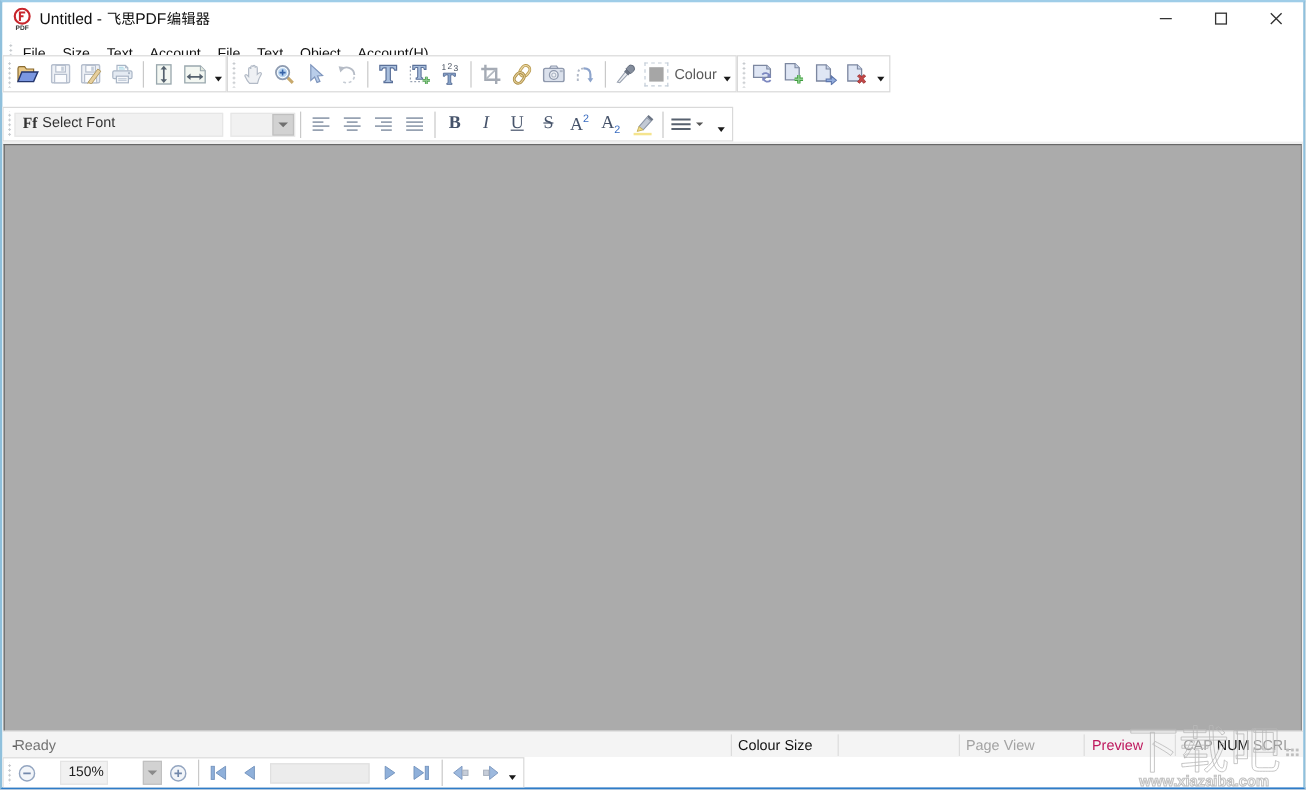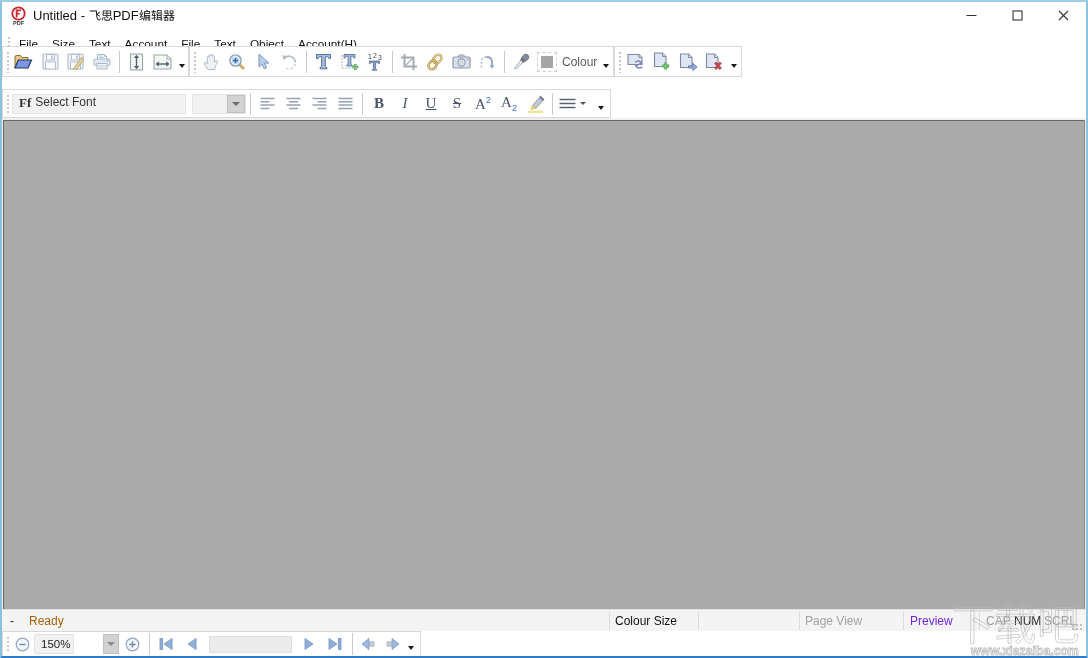--- a/index.html
+++ b/index.html
@@ -69,28 +69,28 @@
   
   .statusbar{position:absolute;left:0;top:607px;width:100%;height:22px;background:#f4f4f4;border-top:1px solid #e2e2e2;font-size:12px;}
   .statusbar .lab{position:absolute;top:4px;white-space:pre;}
   .statusbar .vsep{position:absolute;top:2px;width:1px;height:18px;background:#dcdcdc;}
   .sb-grip{position:absolute;right:3px;top:13px;width:12px;height:9px;
     background-image:radial-gradient(circle,#bdbdbd 1.1px,transparent 1.3px);
     background-size:4px 4px;}
   
   .bottombar{position:absolute;left:0;top:629px;width:100%;height:26px;background:#fff;display:flex;}
   .bottombar .island{height:26px;}
-  .zoom-combo{display:flex;height:20px;margin:0 0 0 1px;flex:none;gap:29px;}
+  .zoom-combo{display:flex;height:20px;margin:0 0 0 17px;flex:none;gap:29px;}
   .zoom-combo .box{width:40px;background:#f1f1f1;border:1px solid #e4e4e4;display:flex;align-items:center;}
   .zoom-combo .box span{margin-left:6px;color:#222;font-size:11.5px;}
   .zoom-combo .btn{width:16px;background:#d2d2d2;border:1px solid #c0c0c0;display:flex;align-items:center;justify-content:center;}
   .zoom-combo .btn i{width:0;height:0;border-left:4px solid transparent;border-right:4px solid transparent;border-top:4px solid #8a8a8a;}
   .page-field{width:83px;height:17px;background:#ececec;border:1px solid #e0e0e0;margin:0 4px;flex:none;align-self:center;}
   
-  .watermark{position:absolute;right:7px;top:600px;width:127px;text-align:right;pointer-events:none;z-index:5;}
+  .watermark{position:absolute;right:19px;top:600px;width:127px;text-align:center;pointer-events:none;z-index:5;}
   .wm-cjk{display:flex;}
   .wm-cjk svg{width:42.3px;height:45px;}
   .wm-cjk use{fill:none;stroke:#b9b9b9;stroke-width:16px;}
   .wm-url{font-size:12.3px;font-weight:bold;letter-spacing:0px;color:transparent;-webkit-text-stroke:0.9px #c2c2c2;margin-top:-3px;white-space:nowrap;font-family:"Liberation Sans",sans-serif;}
   
   .cjk-inline svg{width:12px;height:13px;vertical-align:-2px;}
   .cjk-inline use{fill:#111;}
   .hidden-defs{position:absolute;width:0;height:0;overflow:hidden;}
 </style>
 </head>
@@ -469,28 +469,28 @@
         </div>
     </div>
   </div>
 
   <div class="canvas-outer">
     <div class="canvas"></div>
   </div>
 
   <div class="statusbar">
     <span class="lab" style="left:8px;color:#222;">-</span>
-    <span class="lab" style="left:27px;color:#a16207;">Ready</span>
+    <span class="lab" style="left:10px;color:#737373;">Ready</span>
     <span class="vsep" style="left:607px;"></span>
     <span class="lab" style="left:613px;color:#111;">Colour Size</span>
     <span class="vsep" style="left:696px;"></span>
     <span class="vsep" style="left:797px;"></span>
     <span class="lab" style="left:803px;color:#a3a3a3;">Page View</span>
     <span class="vsep" style="left:901px;"></span>
-    <span class="lab" style="left:908px;color:#6d28d9;">Preview</span>
+    <span class="lab" style="left:908px;color:#be185d;">Preview</span>
     <span class="vsep" style="left:977px;"></span>
     <span class="lab" style="left:984px;color:#9d9d9d;">CAP</span>
     <span class="lab" style="left:1012px;color:#222;">NUM</span>
     <span class="lab" style="left:1042px;color:#9d9d9d;">SCRL</span>
     <span class="sb-grip"></span>
   </div>
 
   <div class="bottombar">
     <div class="island">
       <div class="grip" style="margin-left:1px;"></div>

